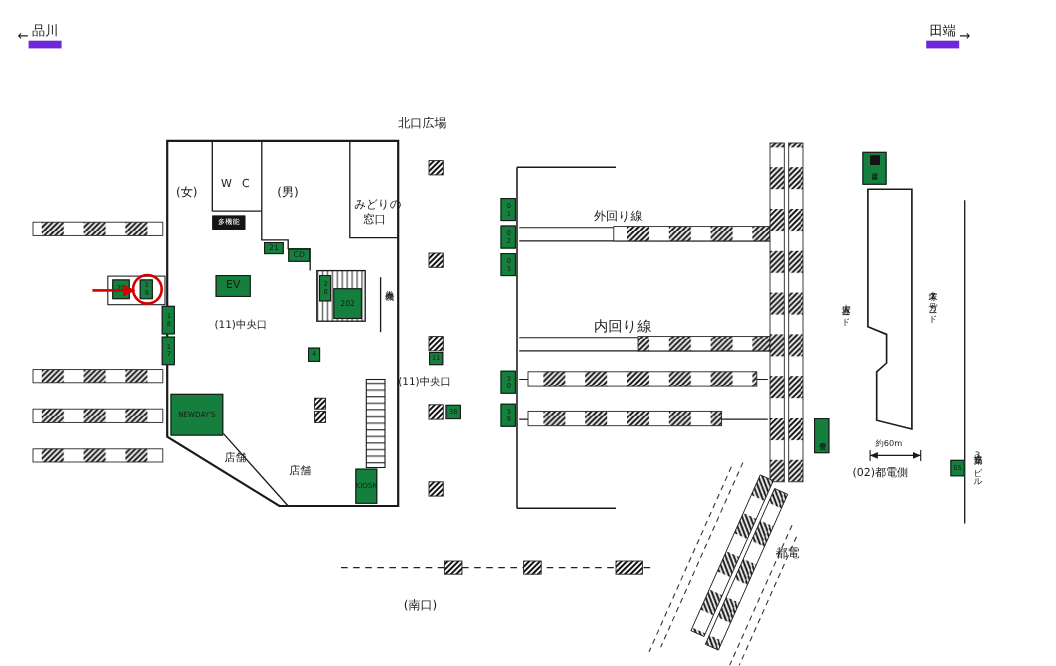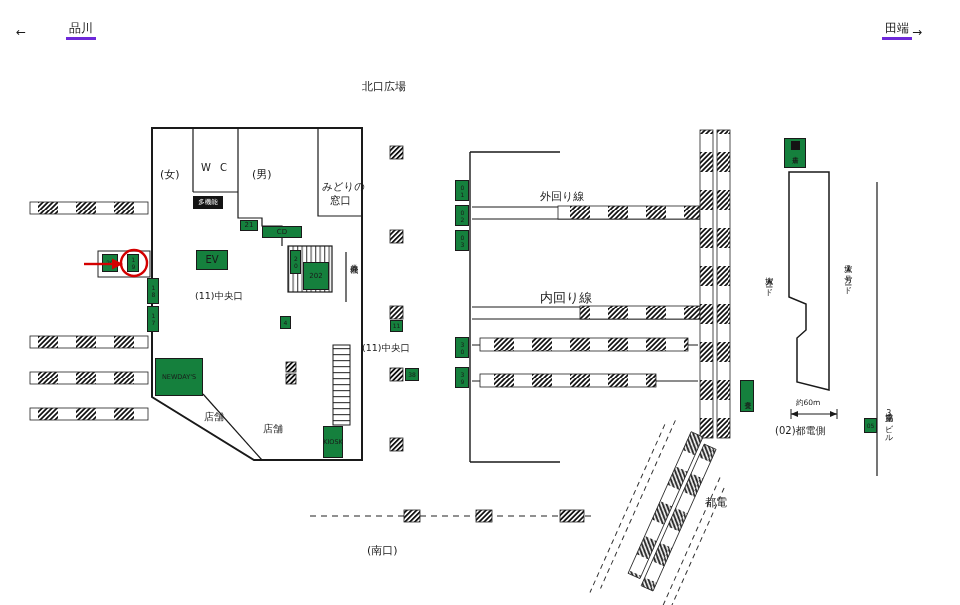--- a/index.html
+++ b/index.html
@@ -7,21 +7,21 @@
   body { font-family:"DejaVu Sans","Liberation Sans",sans-serif; color:#1a1a1a; }
   .stage { position:relative; width:960px; height:605px; background:#fff; overflow:hidden; }
   svg.base { position:absolute; left:0; top:0; z-index:0; }
   svg.overlay { position:absolute; left:0; top:0; z-index:5; pointer-events:none; }
   .lbl { position:absolute; white-space:nowrap; color:#1a1a1a; z-index:2; line-height:1.15; }
   .v { writing-mode:vertical-rl; text-orientation:upright; letter-spacing:1px; }
   .box { position:absolute; border:1px solid #1a1a1a; background:#15803d; display:flex;
          align-items:center; justify-content:center; text-align:center; line-height:1; z-index:2; }
   .box.v { letter-spacing:0; }
   .dark { background:#141414; color:#fff; border:1px solid #141414;text-align:right; }
-  .under { border-bottom:3px solid #6d28d9; padding:0 3px 2px;margin-left:40px; }
+  .under { border-bottom:7px solid #6d28d9; padding:0 3px 2px; }
   .bs-mark { width:9px; height:9px; background:#141414; margin:2px auto 1px; }
 </style>
 </head>
 <body>
 
 <div class="stage">
 
   <svg class="base" width="960" height="605" viewBox="0 0 960 605">
     <defs>
       <pattern id="hatch" width="3.5" height="3.5" patternUnits="userSpaceOnUse" patternTransform="rotate(45)">
@@ -110,21 +110,21 @@
       <path d="M310,516 H592" stroke-width="1.2" stroke-dasharray="6,5" fill="none"></path>
       <rect x="404" y="510" width="16" height="12" fill="url(#hatch)" stroke-width="0.8"></rect>
       <rect x="476" y="510" width="16" height="12" fill="url(#hatch)" stroke-width="0.8"></rect>
       <rect x="560" y="510" width="24" height="12" fill="url(#hatch)" stroke-width="0.8"></rect>
     </g>
   </svg>
 
   <div class="lbl" style="left:16px;top:22px;font-size:12px"><span style="position:relative;top:4px">←</span><span class="under">品川</span></div>
   <div class="lbl" style="left:842px;top:22px;font-size:12px"><span class="under">田端</span><span style="position:relative;top:4px">→</span></div>
 
-  <div class="lbl" style="left:362px;top:81px;font-size:11px">北口広場</div>
+  <div class="lbl" style="left:362px;top:106px;font-size:11px">北口広場</div>
   <div class="lbl" style="left:367px;top:545px;font-size:11px">(南口)</div>
   <div class="lbl" style="left:195px;top:291px;font-size:9.5px">(11)中央口</div>
   <div class="lbl" style="left:362px;top:343px;font-size:9.5px">(11)中央口</div>
   <div class="lbl" style="left:540px;top:191px;font-size:11px">外回り線</div>
   <div class="lbl" style="left:540px;top:291px;font-size:13px">内回り線</div>
   <div class="lbl" style="left:705px;top:497px;font-size:11px">都電</div>
   <div class="lbl" style="left:775px;top:425px;font-size:10px">(02)都電側</div>
   <div class="lbl v" style="left:764px;top:270px;font-size:8px">大塚ガード</div>
   <div class="lbl v" style="left:843px;top:258px;font-size:8px">大塚７号ガード</div>
   <div class="lbl v" style="left:884px;top:406px;font-size:8px">協立第3ビル</div>
@@ -134,21 +134,21 @@
   <div class="lbl" style="left:201px;top:162px;font-size:10px;letter-spacing:3px">W C</div>
   <div class="lbl" style="left:252px;top:169px;font-size:11px">(男)</div>
   <div class="lbl" style="left:322px;top:180px;font-size:10.5px">みどりの</div>
   <div class="lbl" style="left:330px;top:194px;font-size:10.5px">窓口</div>
   <div class="lbl v" style="left:349px;top:257px;font-size:8px">券売機</div>
   <div class="lbl" style="left:204px;top:411px;font-size:10px">店舗</div>
   <div class="lbl" style="left:263px;top:423px;font-size:10px">店舗</div>
 
   <div class="box dark" style="left:193px;top:196px;width:30px;height:13px;font-size:6.5px">多機能</div>
   <div class="box" style="left:240px;top:220px;width:18px;height:11px;font-size:7px">21</div>
-  <div class="box" style="left:262px;top:226px;width:40px;height:12px;font-size:7px">CD</div>
+  <div class="box" style="left:262px;top:226px;width:20px;height:12px;font-size:7px">CD</div>
   <div class="box" style="left:196px;top:250px;width:32px;height:20px;font-size:10px">EV</div>
   <div class="box v" style="left:290px;top:250px;width:11px;height:24px;font-size:6px">20</div>
   <div class="box" style="left:303px;top:262px;width:26px;height:28px;font-size:7px">202</div>
   <div class="box" style="left:155px;top:358px;width:48px;height:38px;font-size:6.5px">NEWDAY'S</div>
   <div class="box" style="left:323px;top:426px;width:20px;height:32px;font-size:6.5px">KIOSK</div>
   <div class="box" style="left:280px;top:316px;width:11px;height:13px;font-size:6px">4</div>
   <div class="box" style="left:390px;top:320px;width:13px;height:12px;font-size:6px">11</div>
   <div class="box" style="left:405px;top:368px;width:14px;height:13px;font-size:6px">38</div>
 
   <div class="box" style="left:102px;top:254px;width:16px;height:18px;font-size:6px">20</div>

